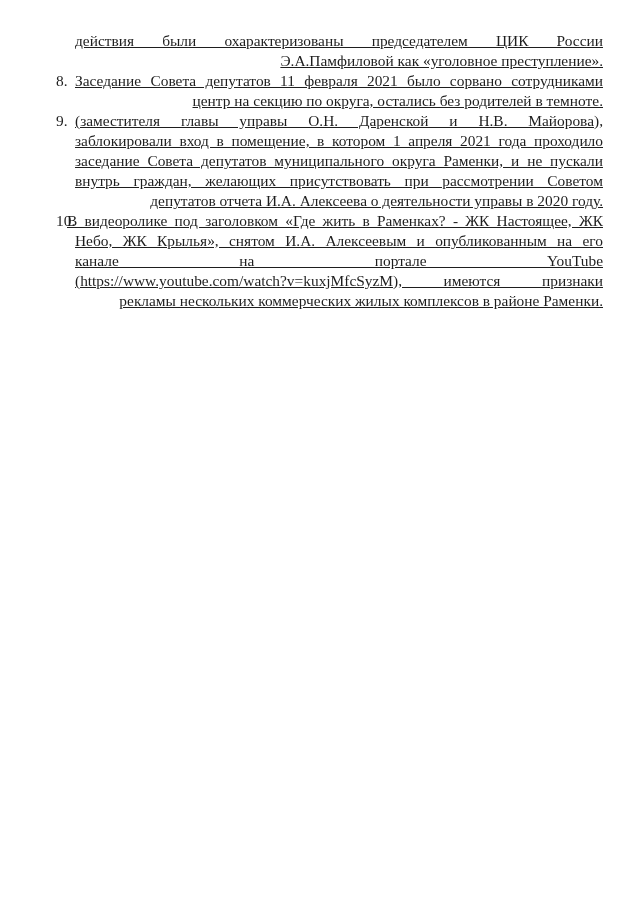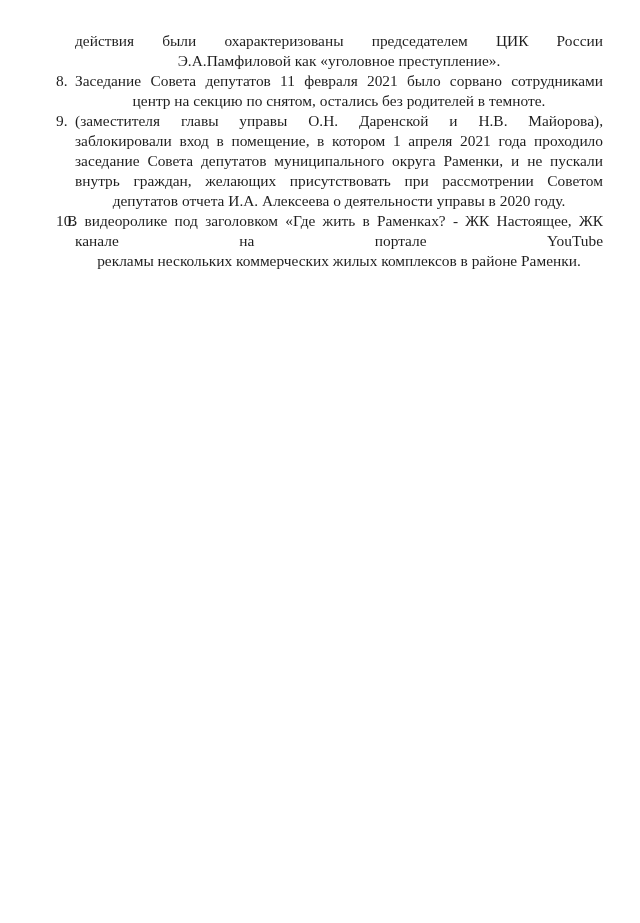--- a/index.html
+++ b/index.html
@@ -20,29 +20,30 @@
     position: absolute;
     left: 56px;
     top: 31px;
     width: 547px;
     font-size: 15.4px;
     line-height: 20px;
   }
   .block {
     position: relative;
     padding-left: 19px; 
+    text-decoration: underline;
   }
   .num {
     position: absolute;
     left: 0;
     top: 0;
     white-space: nowrap;
   }
   .line {
-    text-align: center;
+    text-align: right;
   }
   .line.just {
     text-align: justify;
     text-align-last: justify;
   }
   .line.pull {
     
     margin-left: -8px;
   }
 </style>
@@ -53,33 +54,35 @@
   <div class="content">
 
     <div class="block">
       <div class="line just">действия были охарактеризованы председателем ЦИК России</div>
       <div class="line">Э.А.Памфиловой как «уголовное преступление».</div>
     </div>
 
     <div class="block">
       <span class="num">8.</span>
       <div class="line just">Заседание Совета депутатов 11 февраля 2021 было сорвано сотрудниками</div>
-      <div class="line">центр на секцию по снятом, остались без родителей в темноте.</div>
+      <div class="line">центр на секцию по округа, остались без родителей в темноте.</div>
     </div>
 
     <div class="block">
       <span class="num">9.</span>
       <div class="line just">(заместителя главы управы О.Н. Даренской и Н.В. Майорова),</div>
       <div class="line just">заблокировали вход в помещение, в котором 1 апреля 2021 года проходило</div>
       <div class="line just">заседание Совета депутатов муниципального округа Раменки, и не пускали</div>
       <div class="line just">внутрь граждан, желающих присутствовать при рассмотрении Советом</div>
       <div class="line">депутатов отчета И.А. Алексеева о деятельности управы в 2020 году.</div>
     </div>
 
     <div class="block">
       <span class="num">10.</span>
       <div class="line just pull">В видеоролике под заголовком «Где жить в Раменках? - ЖК Настоящее, ЖК</div>
+      <div class="line just">Небо, ЖК Крылья», снятом И.А. Алексеевым и опубликованным на его</div>
       <div class="line just">канале на портале YouTube</div>
+      <div class="line just">(https://www.youtube.com/watch?v=kuxjMfcSyzM), имеются признаки</div>
       <div class="line">рекламы нескольких коммерческих жилых комплексов в районе Раменки.</div>
     </div>
 
   </div>
 </div>
 
 </body></html>

